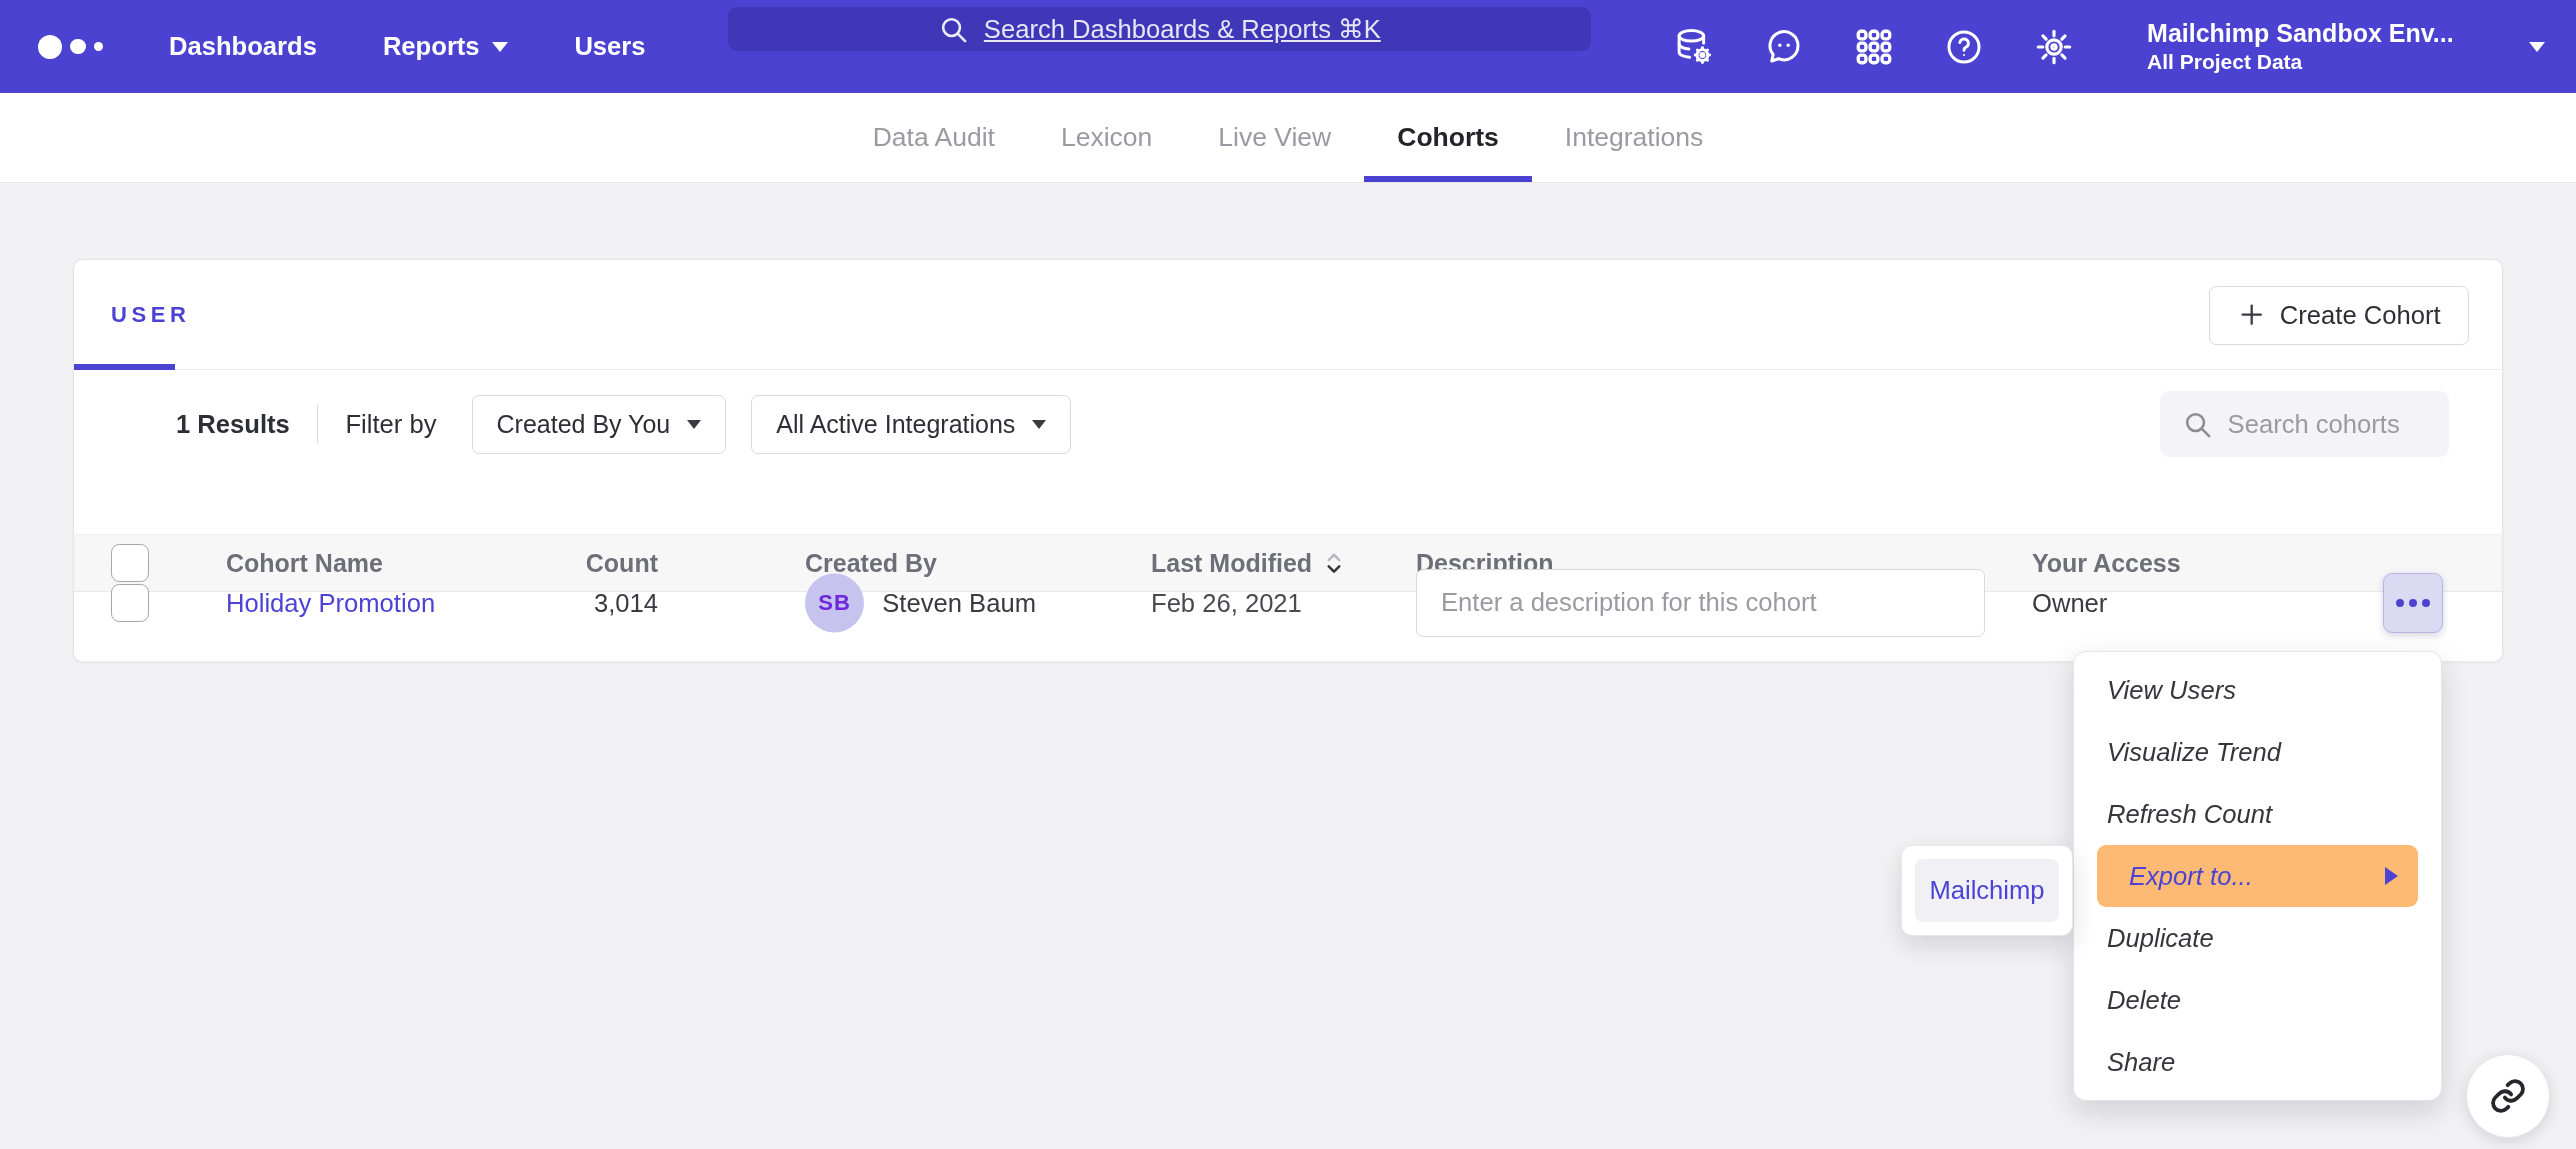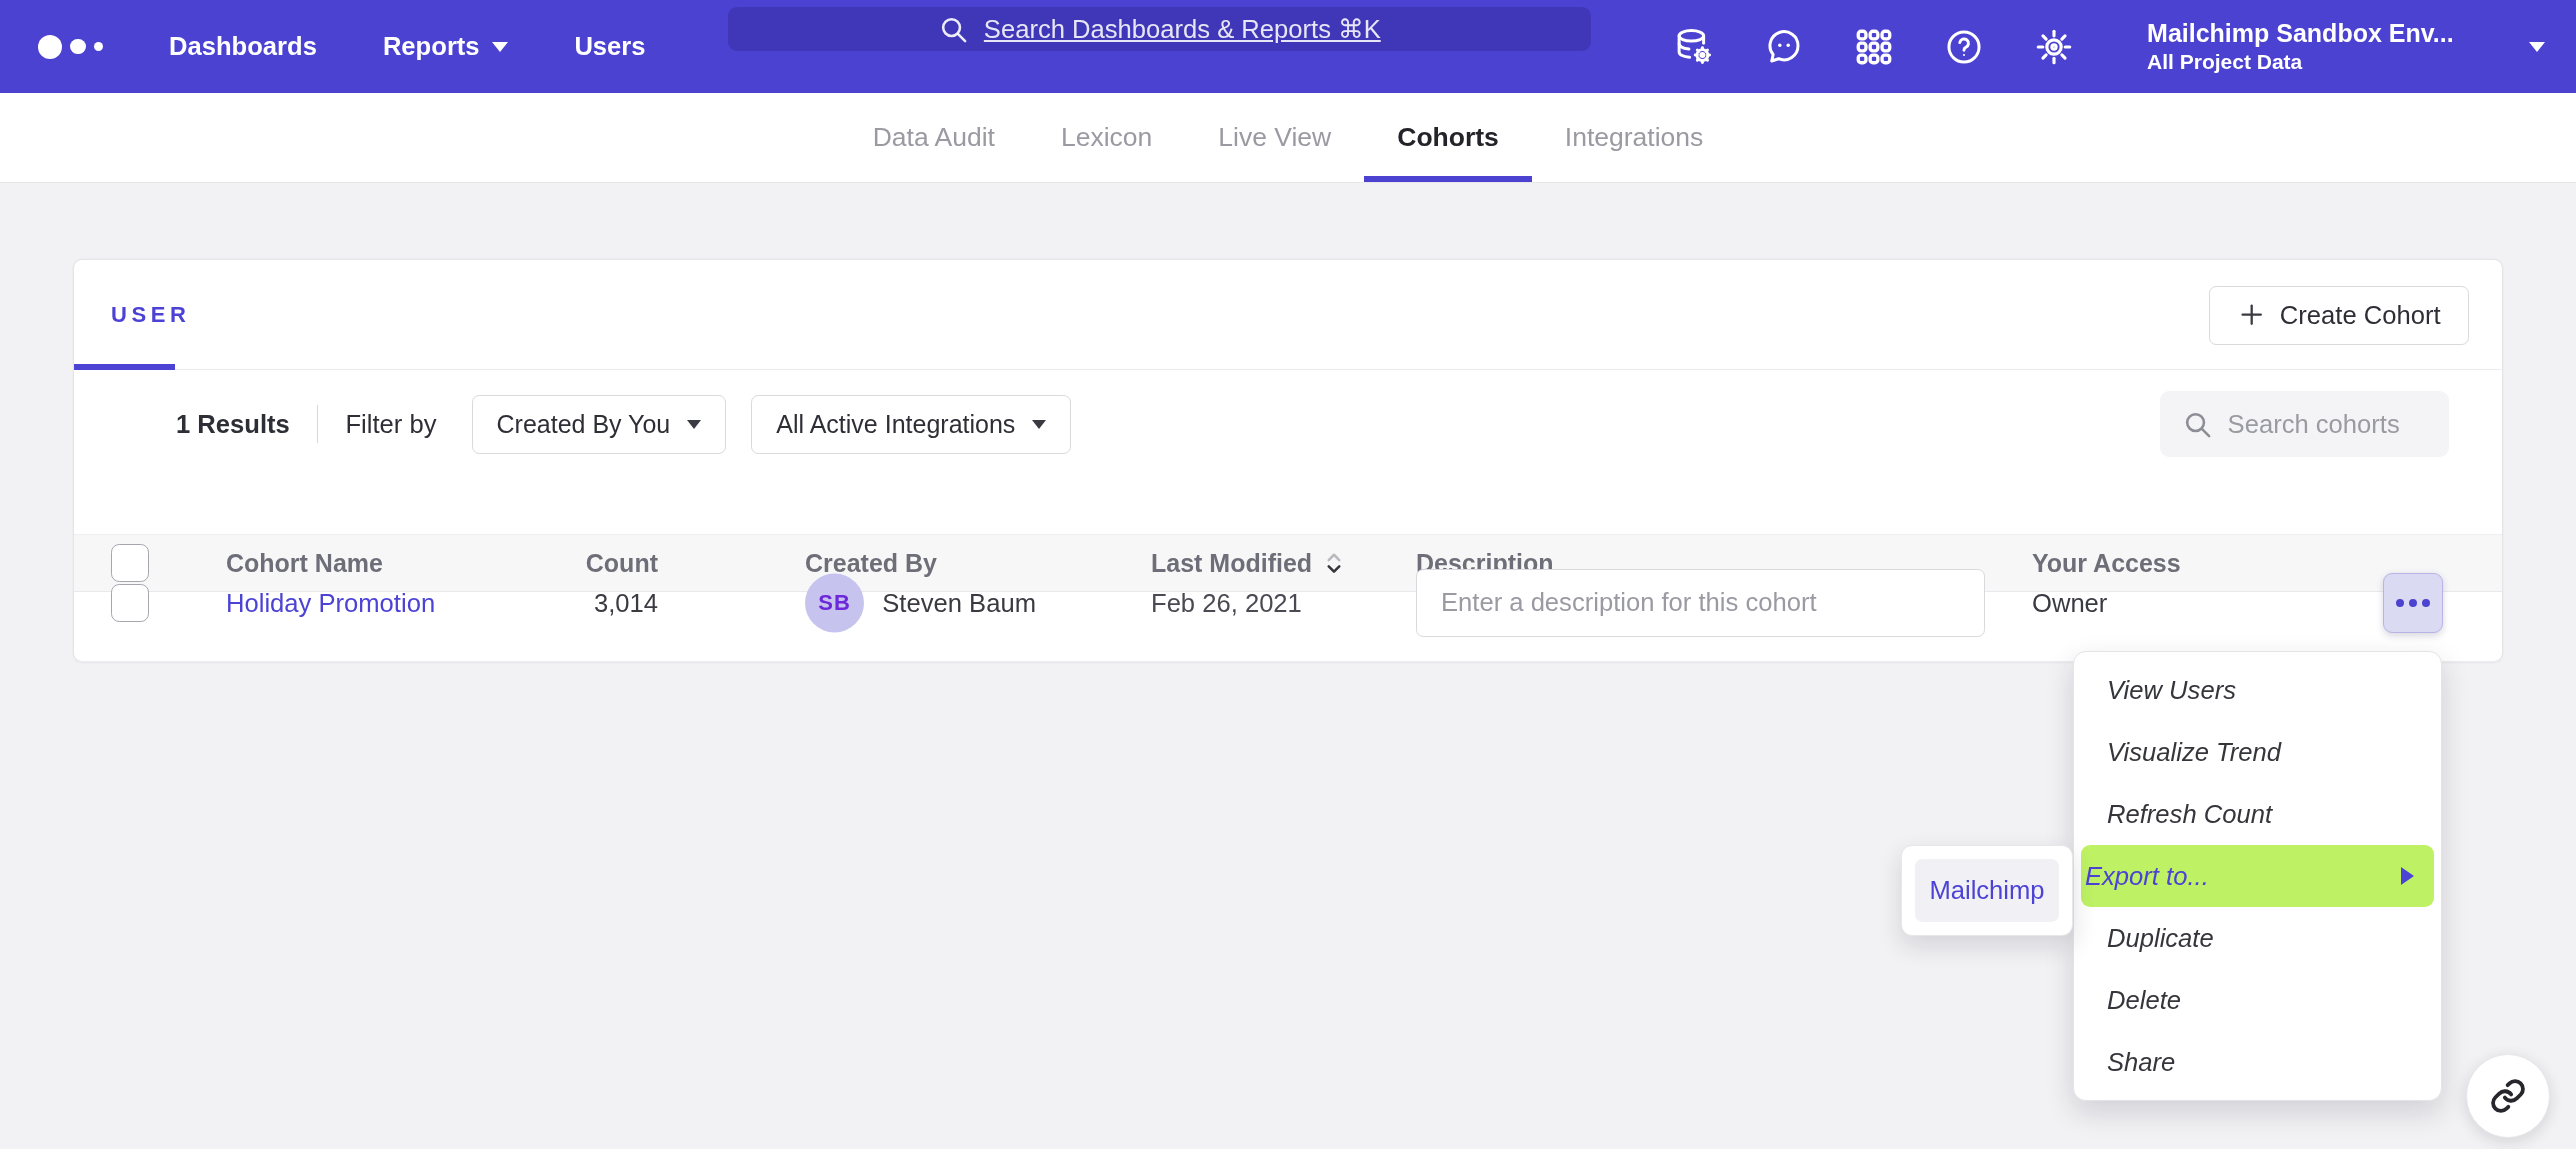--- a/index.html
+++ b/index.html
@@ -66,21 +66,21 @@
   .date-val { font-size:25.6px; color:#4a4a52; }
   .desc-input { width:569px; height:68px; border:0.9px solid #d8d8dd; border-radius:7.3px; padding:0 24px; font-size:25.6px; color:#3a3a42; font-family:inherit; background:#fff; }
   .desc-input::placeholder { color:#9a9aa2; }
   .access-val { font-size:25.6px; color:#3a3a42; }
   .more-btn { position:absolute; left:2309px; top:50%; transform:translateY(-50%); width:60px; height:60px; background:#dbdaf3; border:0.9px solid #b7b3e6; border-radius:9.1px; display:flex; align-items:center; justify-content:center; gap:4.6px; cursor:pointer; box-shadow:0 2.7px 7.3px rgba(40,40,90,0.18); }
   .more-btn .ring { width:7.3px; height:7.3px; border:4.6px solid #4b42cf; border-radius:50%; background:transparent; }
 
   
   .ctx-menu { position:absolute; left:2073px; top:651px; width:369px; height:450px; background:#fff; border:0.9px solid #e4e4e8; border-radius:12.8px; box-shadow:0 11px 29px rgba(30,30,60,0.16); padding:7.3px 0; z-index:5;font-style:italic; }
   .ctx-item { height:62px; display:flex; align-items:center; padding-left:33px; font-size:25.6px; color:#35353c; cursor:pointer; position:relative; }
-  .ctx-item.hl { margin:0 7px; padding-left:4px; background:#bef264; border-radius:9.1px; color:#4c43d4; }
+  .ctx-item.hl { margin:0 23px; padding-left:32px; background:#fdba74; border-radius:9.1px; color:#4c43d4; }
   .sub-arrow { position:absolute; right:20px; top:50%; transform:translateY(-50%); width:0; height:0; border-top:9.1px solid transparent; border-bottom:9.1px solid transparent; border-left:13.7px solid #4c43d4; }
 
   .submenu { position:absolute; left:1901px; top:845px; width:172px; height:91px; background:#fff; border:0.9px solid #e7e7ea; border-radius:11px; box-shadow:0 9.1px 24px rgba(30,30,60,0.14); z-index:6; }
   .submenu-item { position:absolute; left:12.8px; right:12.8px; top:12.8px; bottom:12.8px; background:#f1f0f4; border-radius:7.3px; display:flex; align-items:center; justify-content:center; font-size:25.6px; color:#4c43d4; cursor:pointer; }
 
   
   .fab { position:absolute; left:2466px; top:1054px; width:84px; height:84px; border-radius:50%; background:#fff; border:0.9px solid #e8e8ec; box-shadow:0 3.7px 14.6px rgba(30,30,60,0.14); display:flex; align-items:center; justify-content:center; cursor:pointer; }
 
   svg { display:block; }
 </style>

